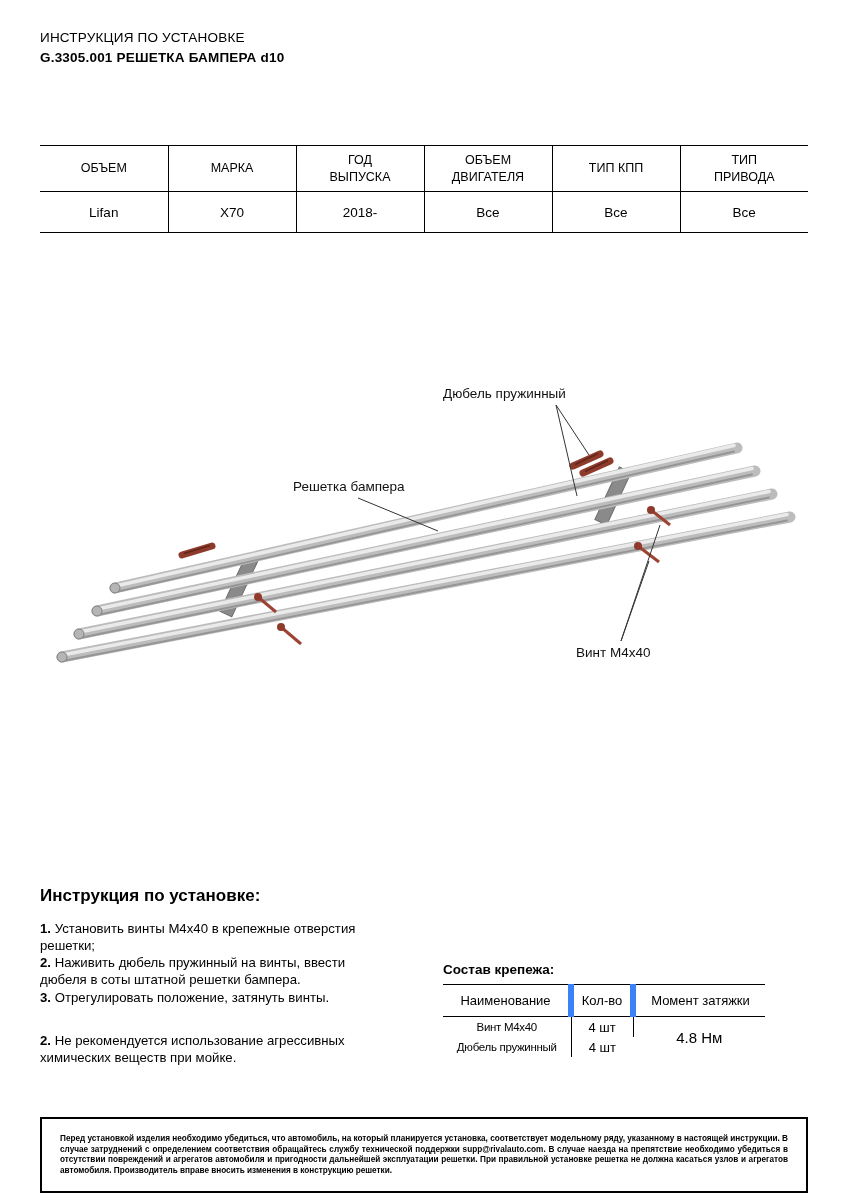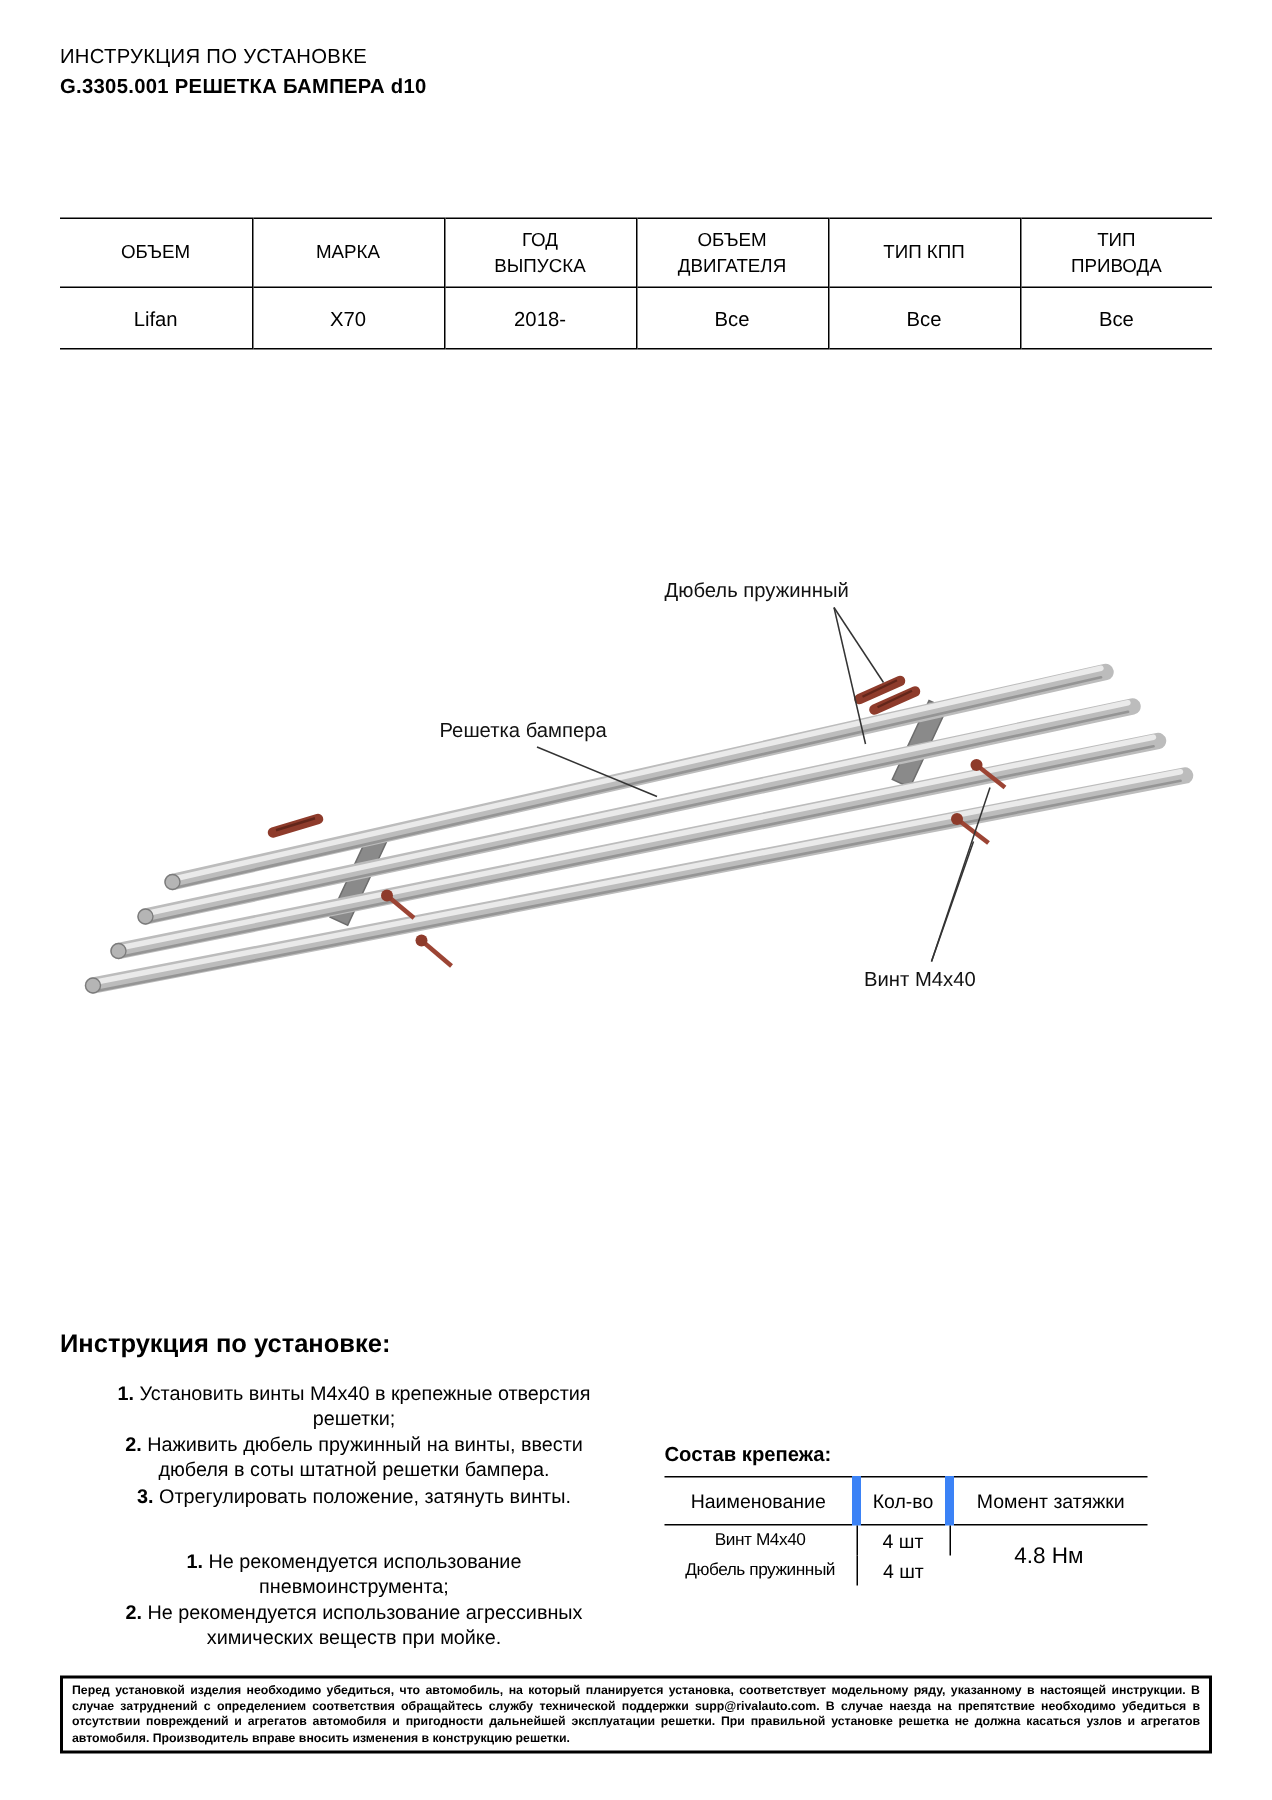--- a/index.html
+++ b/index.html
@@ -22,41 +22,41 @@
   table.spec th{font-weight:normal;font-size:12.5px;height:45px;line-height:1.3;white-space:pre-line;}
   table.spec td{font-size:13.5px;height:40px;}
 
   
   .diagram{position:absolute;left:0;top:365px;width:848px;height:320px;}
   .diagram text{font-size:13.5px;fill:#111;}
 
   
   .instructions{position:absolute;left:40px;top:886px;width:392px;}
   .sec-title{font-size:17px;font-weight:bold;margin:0 0 14px 0;}
-  .step{font-size:13.2px;line-height:1.3;margin:0;white-space:pre-line;text-align:center;}
+  .step{font-size:13.2px;line-height:1.3;margin:0;white-space:pre-line;}
   .step b{font-weight:bold;}
   .recommendations{margin-top:26px;}
 
   
   .hardware{position:absolute;left:443px;top:962px;width:325px;}
   .hw-title{font-size:13.5px;font-weight:bold;margin:0 0 7px 0;}
   table.hw{border-collapse:collapse;width:322px;table-layout:fixed;}
   table.hw th{border-top:1px solid #000;border-bottom:1px solid #000;font-weight:normal;font-size:13px;height:29px;border-right:6px solid #3b82f6;}
   table.hw th:last-child{border-right:none;}
   table.hw td{text-align:center;font-size:13px;border-right:1px solid #000;padding:1px 2px;}
   table.hw td:last-child, table.hw td.torque{border-right:none;}
   table.hw td.name{font-size:11.5px;letter-spacing:-.3px;height:18px;}
   table.hw td.torque{font-size:15px;vertical-align:middle;}
 
   
   .disclaimer{
     position:absolute;left:40px;top:1117px;width:768px;box-sizing:border-box;
     border:2px solid #000;padding:3px 6px;
   }
-  .disclaimer p{margin:0;font-size:8.2px;font-weight:bold;line-height:1.28;text-align:justify;}
+  .disclaimer p{margin:12px;font-size:8.2px;font-weight:bold;line-height:1.28;text-align:justify;}
 </style>
 </head>
 <body>
 
 <div class="doc-header">
   <div class="l1">ИНСТРУКЦИЯ ПО УСТАНОВКЕ</div>
   <div class="l2">G.3305.001 РЕШЕТКА БАМПЕРА d10</div>
 </div>
 
 <table class="spec">
@@ -158,22 +158,20 @@
 
 <section class="instructions">
   <h3 class="sec-title">Инструкция по установке:</h3>
   <p class="step"><b>1.</b><span> Установить винты М4х40 в крепежные отверстия
 решетки;</span></p>
   <p class="step"><b>2.</b><span> Наживить дюбель пружинный на винты, ввести
 дюбеля в соты штатной решетки бампера.</span></p>
   <p class="step"><b>3.</b><span> Отрегулировать положение, затянуть винты.</span></p>
 
   <div class="recommendations">
-    <p class="step"><b>1.</b><span> Не рекомендуется использование
-пневмоинструмента;</span></p>
     <p class="step"><b>2.</b><span> Не рекомендуется использование агрессивных
 химических веществ при мойке.</span></p>
   </div>
 </section>
 
 <aside class="hardware">
   <h3 class="hw-title">Состав крепежа:</h3>
   <table class="hw">
     <colgroup>
         <col style="width:128px">

